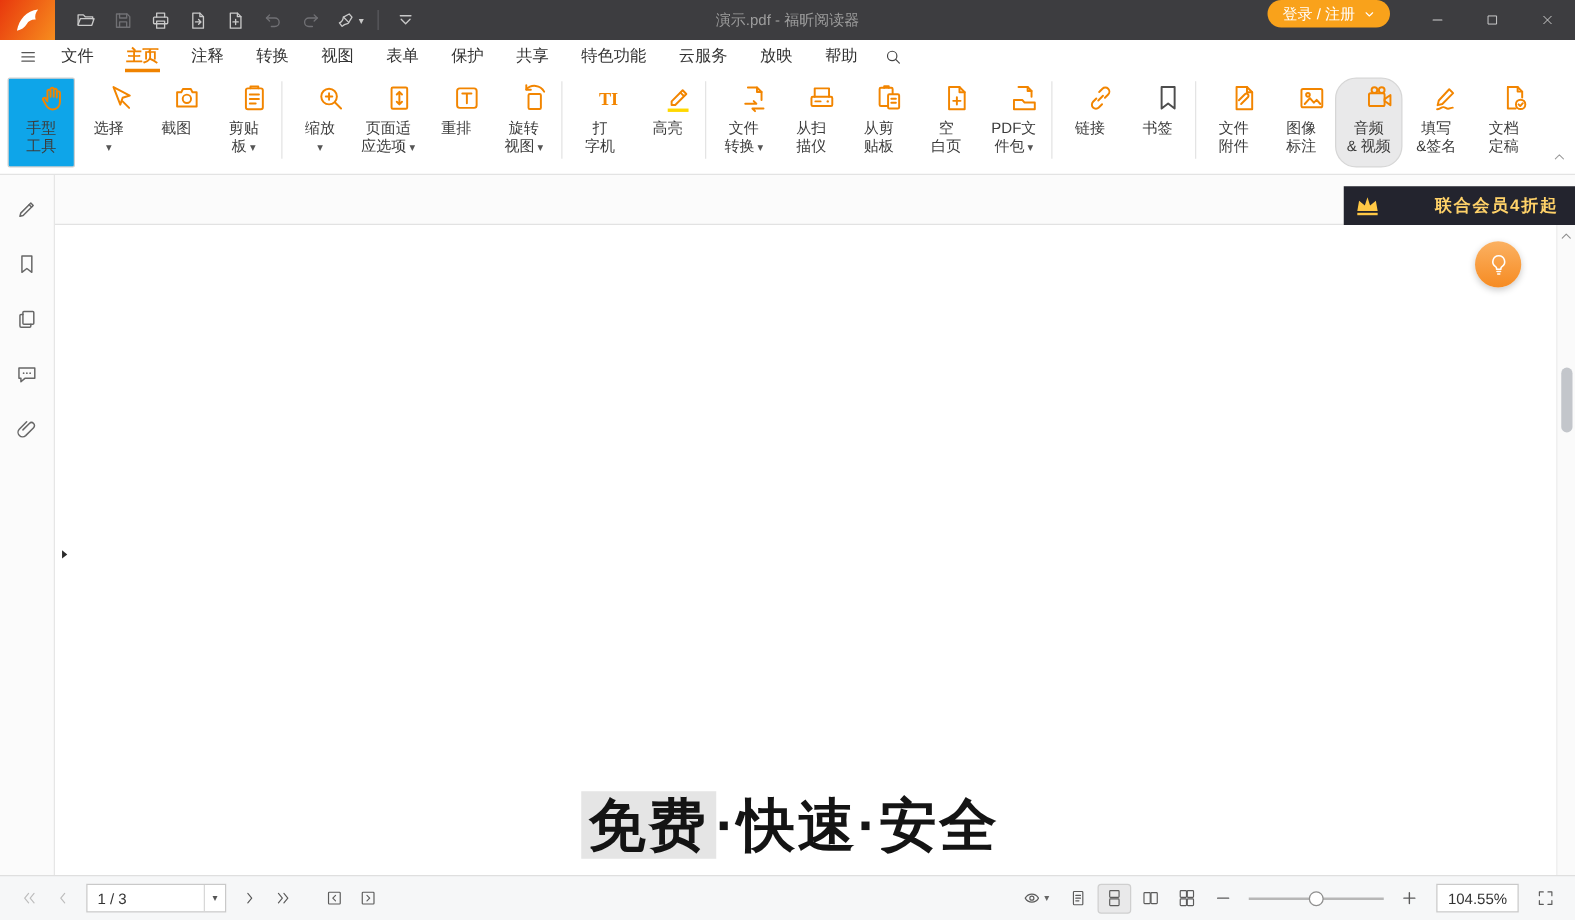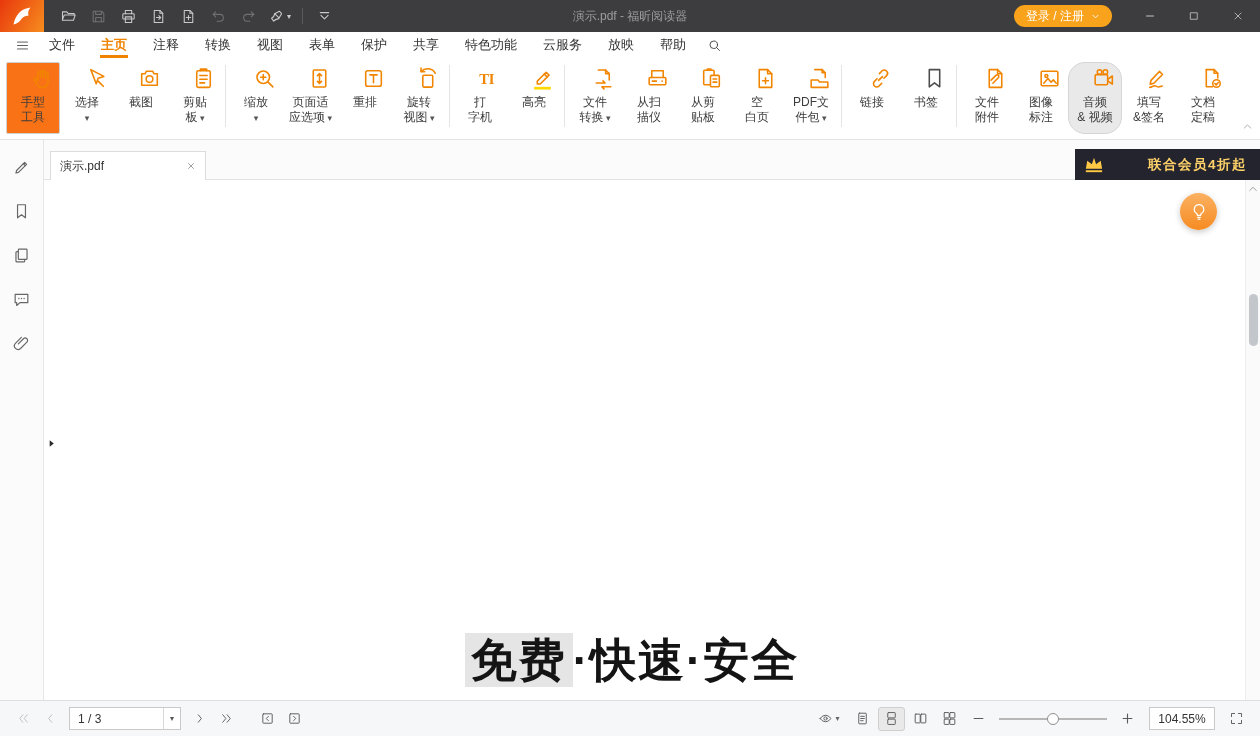--- a/index.html
+++ b/index.html
@@ -14,21 +14,21 @@
   .titlebar{position:absolute;top:0;left:0;right:0;height:32px;background:#3d3d40;display:flex;align-items:center;z-index:30;}
   .logo{width:44px;height:32px;background:linear-gradient(120deg,#e8380d,#f78d1e);display:flex;align-items:center;justify-content:center;flex:0 0 auto;}
   .logo .icn{width:24px;height:24px;}
   .qtb{display:flex;align-items:center;margin-left:10px;gap:2px;}
   .tbtn{height:26px;min-width:28px;padding:0 4px;display:flex;align-items:center;justify-content:center;color:#c9c9c9;border-radius:3px;cursor:pointer;}
   .tbtn .icn{width:17px;height:17px;}
   .tbtn.disabled{color:#707074;}
   .tb-caret{font-size:8px;color:#c9c9c9;margin-left:2px;}
   .q-sep{width:1px;height:16px;background:#5b5b5f;margin:0 5px;}
   .title-center{position:absolute;left:0;right:0;top:0;height:32px;line-height:32px;text-align:center;color:#9d9d9d;font-size:12px;pointer-events:none;}
-  .tb-right{margin-left:auto;display:flex;align-items:center;height:100%;z-index:2;}
+  .tb-right{margin-left:auto;display:flex;align-items:flex-start;height:100%;z-index:2;}
   .login-btn{background:#f9a21b;color:#fff;font-size:12px;height:22px;padding:0 12px;border-radius:11px;display:flex;align-items:center;gap:7px;margin-right:16px;cursor:pointer;}
   .login-btn .icn{width:9px;height:9px;color:#fff;}
   .win-btn{width:44px;height:32px;display:flex;align-items:center;justify-content:center;color:#d2d2d2;cursor:pointer;}
   .win-btn .icn{width:12px;height:12px;stroke-width:1.4;}
 
   
   .menubar{position:absolute;top:32px;left:0;right:0;height:26px;background:#fff;display:flex;align-items:center;padding-left:8px;z-index:20;}
   .menu-ham{width:28px;height:26px;display:flex;align-items:center;justify-content:center;color:#555;cursor:pointer;}
   .menu-ham .icn{width:15px;height:15px;}
   .menu-item{padding:0 13px;font-size:13px;color:#333;height:26px;line-height:25px;position:relative;cursor:pointer;white-space:nowrap;}
@@ -36,21 +36,21 @@
   .menu-item.active::after{content:"";position:absolute;left:12px;right:12px;bottom:0;height:3px;background:#f08300;}
   .menu-search{width:30px;height:26px;display:flex;align-items:center;justify-content:center;color:#444;cursor:pointer;}
   .menu-search .icn{width:15px;height:15px;}
 
   
   .ribbon{position:absolute;top:58px;left:0;right:0;height:82px;background:#fff;border-bottom:1px solid #e3e3e3;display:flex;align-items:flex-start;padding:4px 20px 0 6px;z-index:20;}
   .rbtn{display:flex;flex-direction:column;align-items:center;height:72px;padding:3px 5px 0;border:1px solid transparent;border-radius:2px;min-width:34px;cursor:pointer;}
   .rbtn .icn{width:25px;height:25px;color:#f28500;margin-bottom:4px;flex:0 0 auto;margin-left:17px;}
   .rbtn.dark .icn{color:#4d4d4d;}
   .rbtn .lbl{font-size:12px;line-height:15px;color:#3c3c3c;text-align:center;white-space:nowrap;}
-  .rbtn.selected{background:#f97316;border-color:#cfcfcf;}
+  .rbtn.selected{background:#0ea5e9;border-color:#cfcfcf;}
   .rbtn.hover{background:#e9e9ea;border-color:#d6d6d6;border-radius:17px;}
   .caret{font-size:9px;color:#555;}
   .rsep{width:1px;height:62px;background:#e4e4e4;margin:3px 3px 0;flex:0 0 auto;}
   .ribbon-collapse{position:absolute;right:6px;bottom:2px;color:#9a9a9a;cursor:pointer;}
   .ribbon-collapse .icn{width:13px;height:13px;}
 
   
   .tabbar{position:absolute;top:140px;left:44px;right:0;height:40px;background:#fbfbfb;border-bottom:1px solid #e2e2e2;z-index:10;}
   .doc-tab{position:absolute;left:6px;top:11px;width:156px;height:29px;background:#fff;border:1px solid #dcdcdc;border-bottom:none;display:flex;align-items:center;padding:0 9px;font-size:12px;color:#333;cursor:pointer;}
   .doc-tab .tab-close{margin-left:auto;width:10px;height:10px;color:#8a8a8a;cursor:pointer;}
@@ -497,28 +497,20 @@
             <circle cx="16.8" cy="16.8" r="3.6"></circle>
             <path d="M15.2 16.8l1.3 1.3 2-2.2"></path>
           </svg>
         </span>
         <div class="lbl">文档</div>
         <div class="lbl">定稿</div>
       </div>
     </div>
 
   <div class="tabbar">
-    <div class="doc-tab">
-      <span>演示.pdf</span>
-      <span class="icn tab-close">
-          <svg viewBox="0 0 24 24">
-            <path d="M6 6l12 12M18 6L6 18" stroke-width="2"></path>
-          </svg>
-        </span>
-    </div>
     <span class="icn panel-icon">
       <svg viewBox="0 0 24 24">
           <rect x="4.5" y="6" width="15" height="12" rx="1"></rect>
           <path d="M9.5 6v12"></path>
         </svg>
     </span>
     <div class="banner">
       <span class="icn">
         <svg viewBox="0 0 24 24">
             <path d="M4 16.5L5.5 8l4.8 3.8L12.5 5l2.2 6.8L19.5 8 21 16.5z" style="fill:#ffc845;stroke:none"></path>

